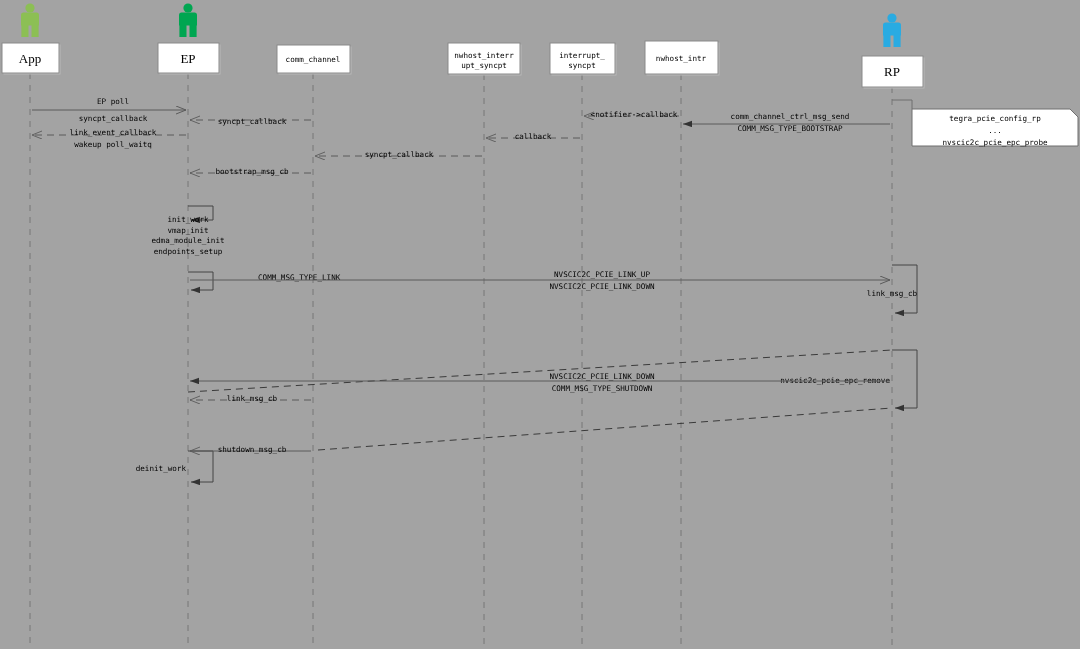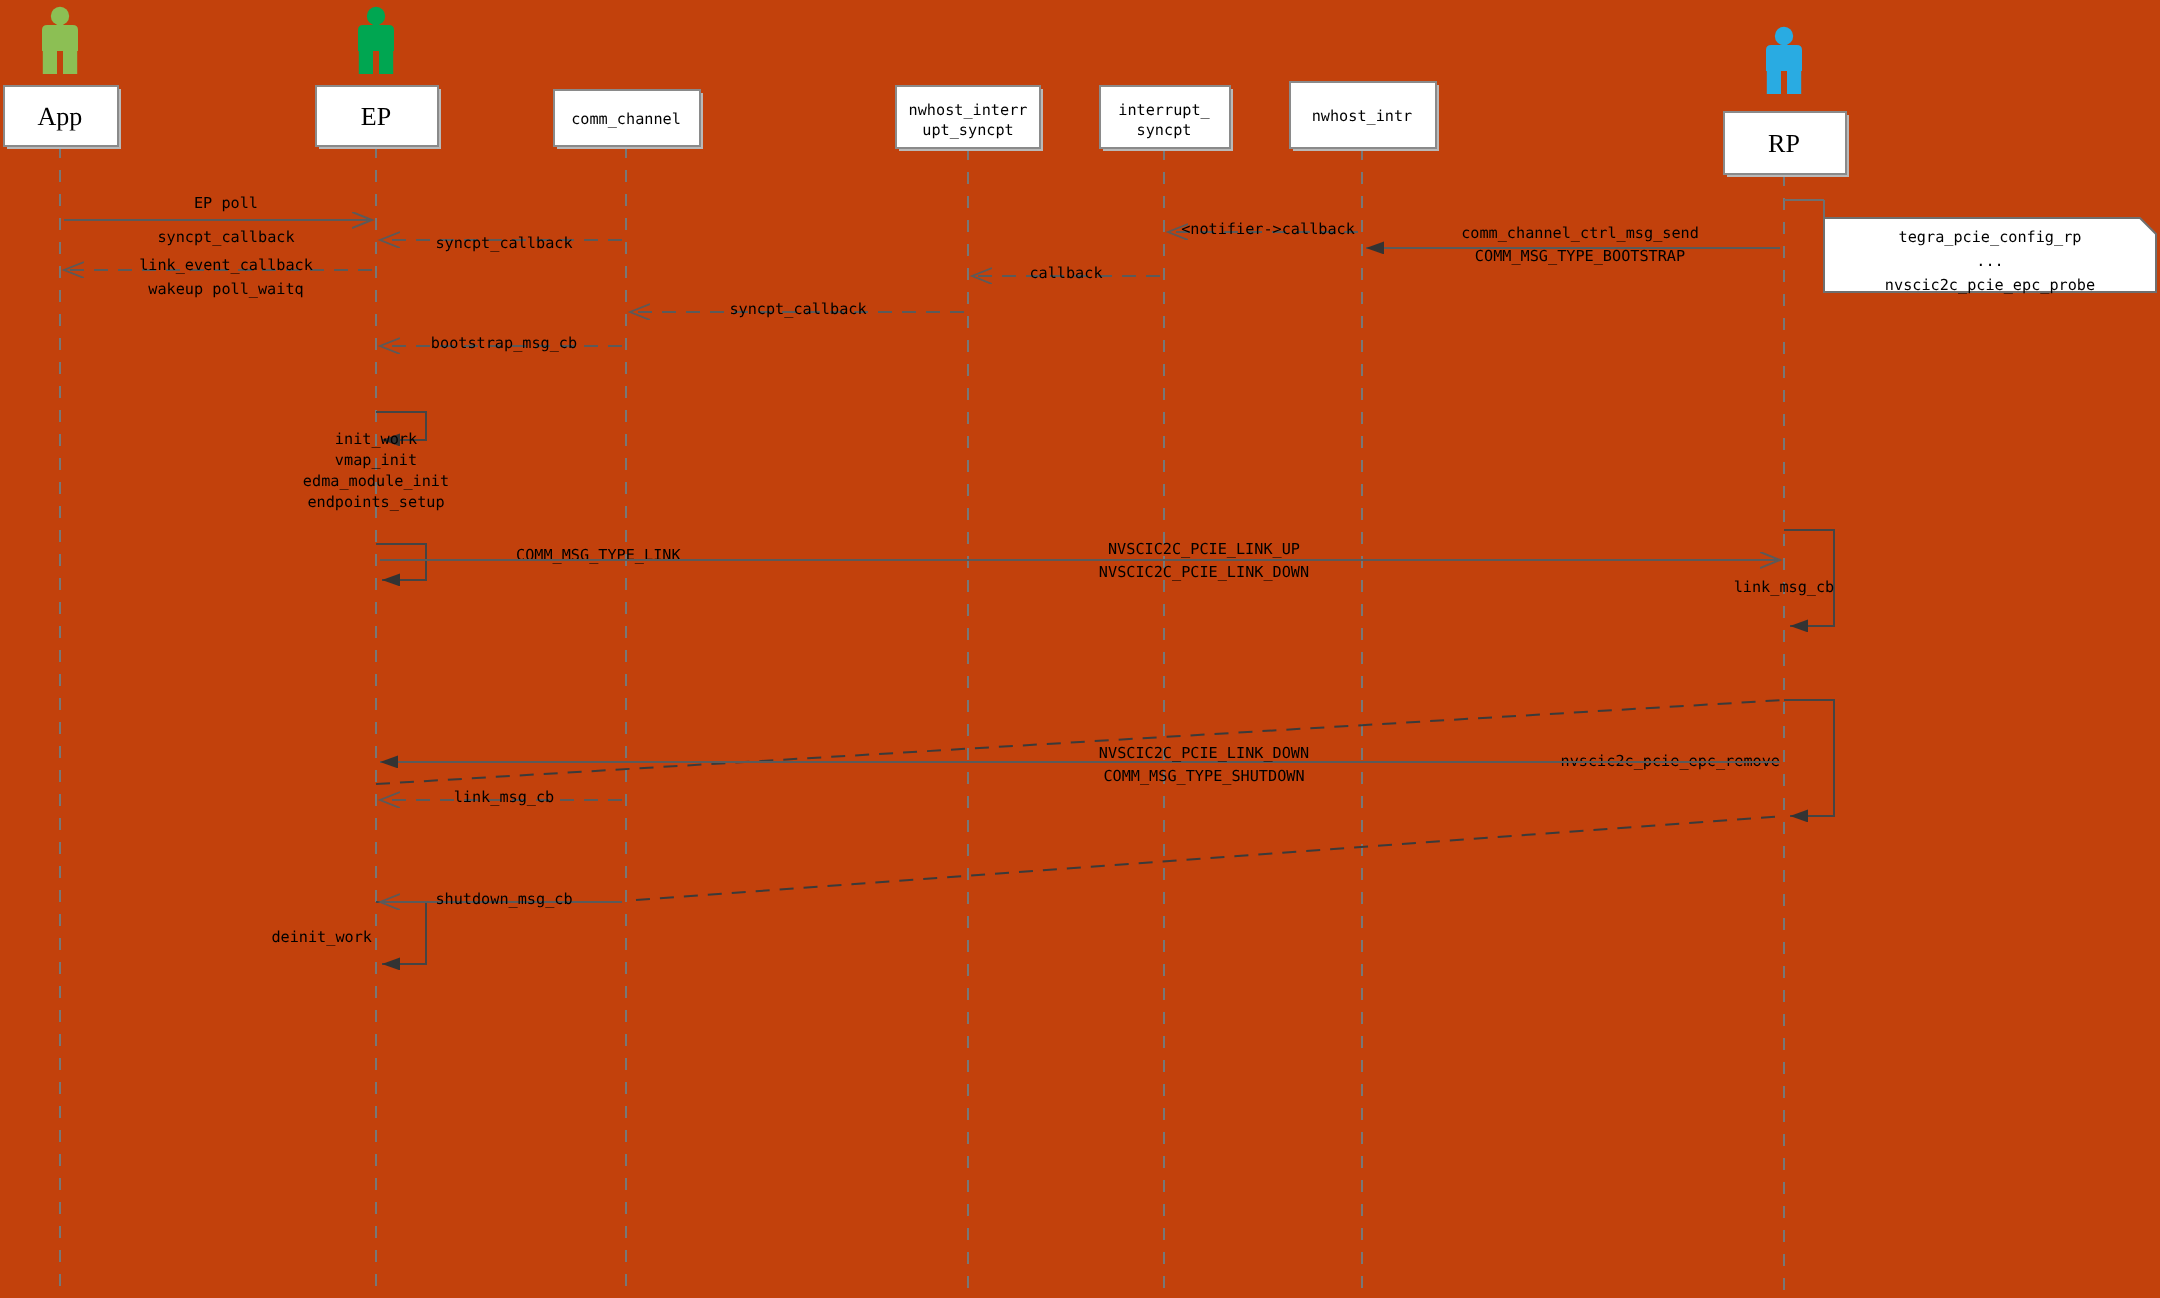--- a/index.html
+++ b/index.html
@@ -1,19 +1,19 @@
 <!DOCTYPE html>
 <html><head>
 <meta charset="utf-8">
 <title>Sequence Diagram</title>
 <style>
   html,body{margin:0;padding:0;background:#ffffff;}
   body{width:1080px;height:649px;overflow:hidden;
        font-family:"DejaVu Sans Mono","Liberation Mono",monospace;}
-  #stage{position:relative;width:1080px;height:649px;background:#c2410c;}
+  #stage{position:relative;width:1080px;height:649px;background:#a3a3a3;}
   svg#diagram{position:absolute;left:0;top:0;width:1080px;height:649px;}
   .lifeline-title{font-family:"Liberation Serif","DejaVu Serif",serif;}
   .mono{font-family:"DejaVu Sans Mono","Liberation Mono",monospace;}
 </style>
 </head>
 <body>
 
 <div id="stage">
   <svg id="diagram" viewBox="0 0 1080 649" xmlns="http://www.w3.org/2000/svg">
     <defs>

